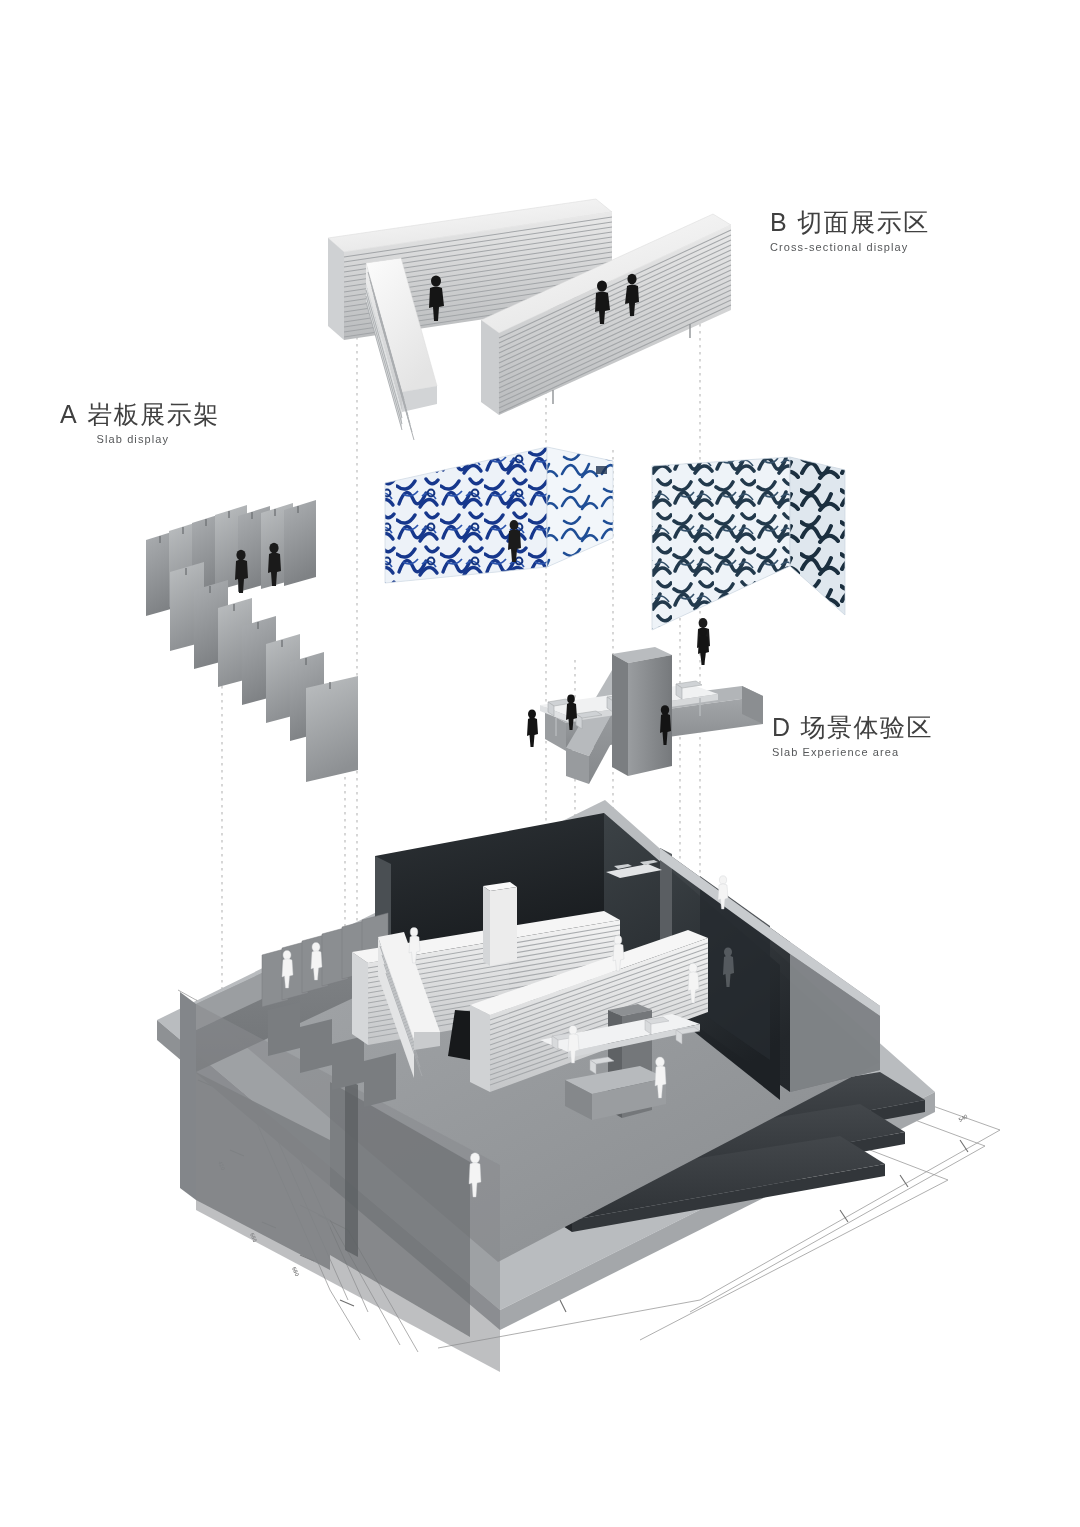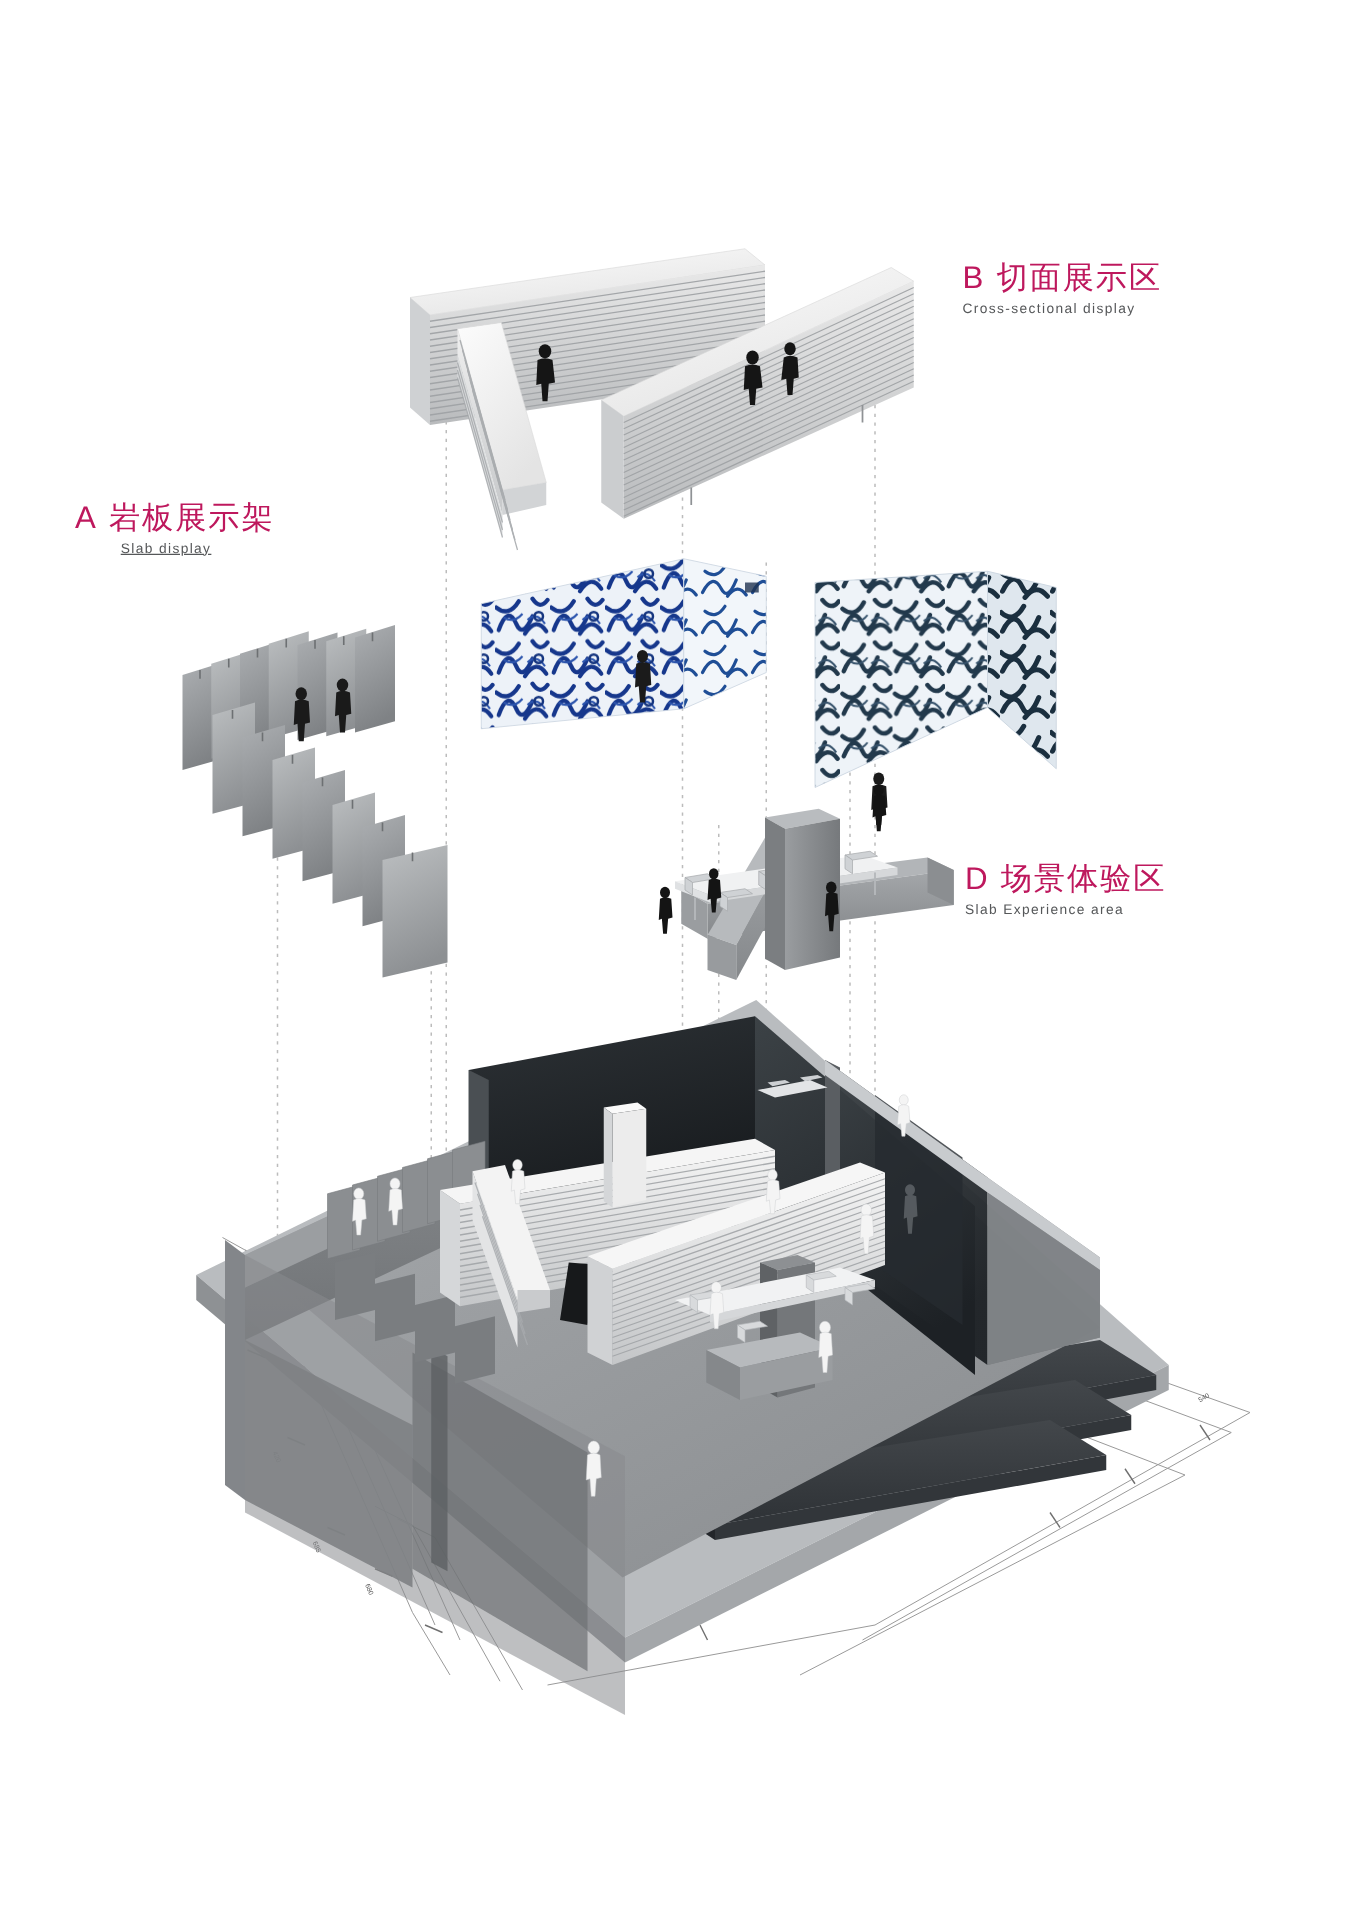--- a/index.html
+++ b/index.html
@@ -9,35 +9,35 @@
     font-family:"Liberation Sans","DejaVu Sans",sans-serif;
     background:#ffffff;
   }
   #stage{position:absolute;inset:0;width:1080px;height:1527px;}
   svg.layer{position:absolute;left:0;top:0;width:1080px;height:1527px;overflow:visible;}
 
   
   .label{position:absolute;color:#343434;}
   .label .cn{
     font-size:25px;letter-spacing:1.5px;white-space:nowrap;
-    font-weight:400;line-height:1.15;color:#be185d;
+    font-weight:400;line-height:1.15;color:#404040;
   }
   .label .en{
     font-size:11px;letter-spacing:1.1px;white-space:nowrap;
     color:#555759;line-height:1.3;margin-top:3px;
   }
   .label.ralign{text-align:center;}
   .label.lalign{text-align:left;}
   .label .cn .key{margin-right:9px;}
 
   #label-a{left:60px;top:400px;}
-  #label-a .en{margin-right:14px;text-decoration:underline;}
+  #label-a .en{margin-right:14px;}
   #label-b{left:770px;top:208px;}
   #label-c{left:770px;top:399px;}
-  #label-d{left:772px;top:689px;}
+  #label-d{left:772px;top:713px;}
 </style>
 </head>
 <body>
 
 <div id="stage">
 
   <svg class="layer">
     <g stroke="#bcbcbc" stroke-width="1.2" stroke-dasharray="2.5 4.5" fill="none">
       <line x1="357" y1="330" x2="357" y2="1010"></line>
       <line x1="222" y1="560" x2="222" y2="1010"></line>

